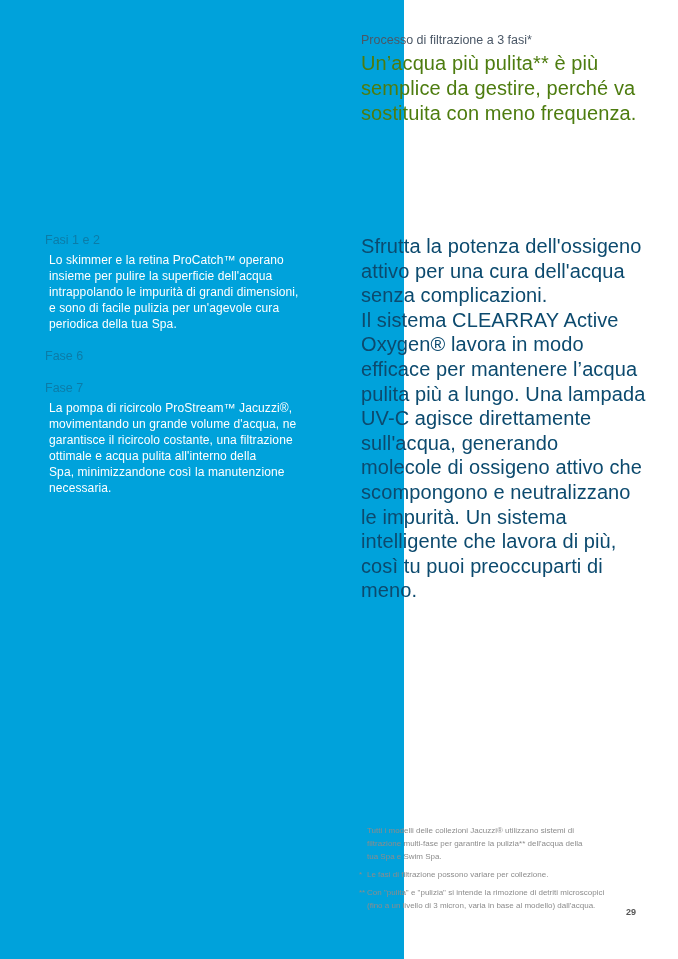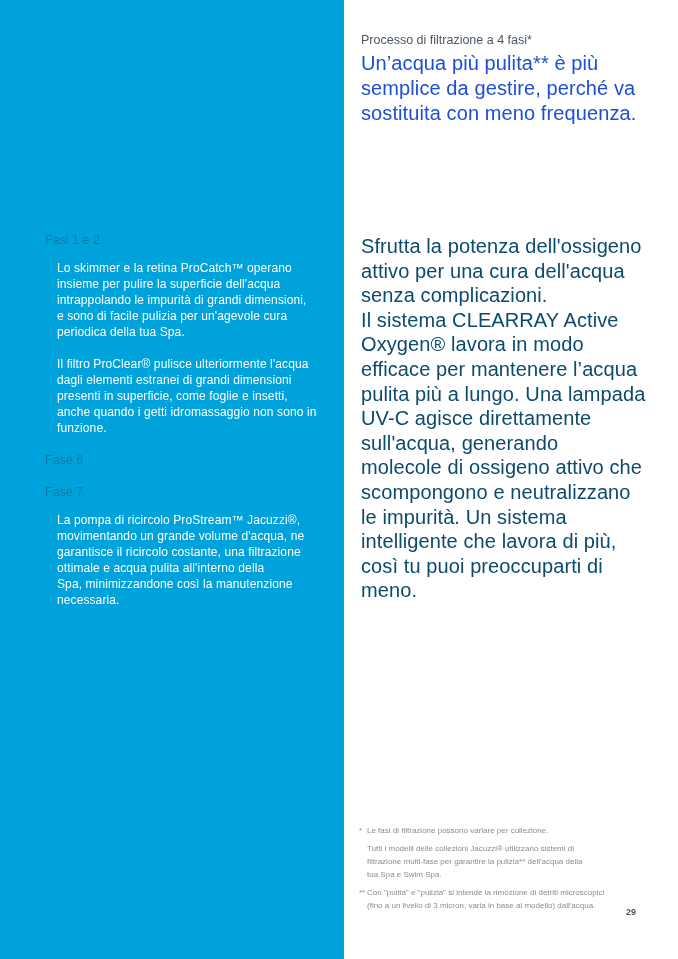--- a/index.html
+++ b/index.html
@@ -1,37 +1,37 @@
 <!DOCTYPE html>
 <html><head>
 <meta charset="utf-8">
 <style>
   html,body{margin:0;padding:0;background:#e9e9e9;}
   .page{
     position:relative;width:678px;height:959px;background:#ffffff;
     font-family:"Liberation Sans",sans-serif;overflow:hidden;margin:0 auto;
   }
   .left-panel{
-    position:absolute;left:0;top:0;width:344px;height:959px;background:#00A2DB;
+    position:absolute;left:0;top:0;width:404px;height:959px;background:#00A2DB;
   }
   .left-content{position:absolute;left:45px;top:232px;width:300px;}
   .phase{margin:0 0 16px 0;}
   .phase-label{
     color:#0B7CA8;font-size:12.5px;line-height:16px;margin:0;
   }
   .phase-body{
-    color:#ffffff;font-size:12px;line-height:16px;margin:12px;
+    color:#ffffff;font-size:12px;line-height:16px;margin:4px;
     white-space:pre-line;letter-spacing:0.1px;
   }
   .intro-block{position:absolute;left:361px;top:32px;width:312px;}
   .eyebrow{
     color:#4A5766;font-size:12.5px;line-height:16px;margin:0 0 3px 0;
   }
   .heading{
-    color:#1d4ed8;font-size:20px;line-height:25px;font-weight:normal;
+    color:#4d7c0f;font-size:20px;line-height:25px;font-weight:normal;
     margin:0;white-space:pre-line;letter-spacing:0.1px;
   }
   .main-block{position:absolute;left:361px;top:234px;width:314px;}
   .body-large{
     color:#0c4a6e;font-size:20px;line-height:24.6px;margin:0;
     white-space:pre-line;letter-spacing:0.1px;
   }
   .footnotes{
     position:absolute;left:359px;top:824px;width:320px;
     color:#8C8C8C;font-size:8px;line-height:13px;
@@ -58,46 +58,41 @@
       <div class="phase">
         <p class="phase-label">Fasi 1 e 2</p>
         <p class="phase-body">Lo skimmer e la retina ProCatch™ operano
 insieme per pulire la superficie dell'acqua
 intrappolando le impurità di grandi dimensioni,
 e sono di facile pulizia per un'agevole cura
 periodica della tua Spa.</p>
       </div>
 
       <div class="phase">
-        <p class="phase-body">Il filtro ProClear® pulisce ulteriormente l'acqua
-dagli elementi estranei di grandi dimensioni
-presenti in superficie, come foglie e insetti,
-anche quando i getti idromassaggio non sono in
-funzione.</p>
       </div>
 
       <div class="phase">
         <p class="phase-label">Fase 6</p>
       </div>
 
       <div class="phase">
         <p class="phase-label">Fase 7</p>
         <p class="phase-body">La pompa di ricircolo ProStream™ Jacuzzi®,
 movimentando un grande volume d'acqua, ne
 garantisce il ricircolo costante, una filtrazione
 ottimale e acqua pulita all'interno della
 Spa, minimizzandone così la manutenzione
 necessaria.</p>
       </div>
 
     </div>
   </div>
 
   <div class="intro-block">
-    <p class="eyebrow">Processo di filtrazione a 4 fasi*</p>
+    <p class="eyebrow">Processo di filtrazione a 3 fasi*</p>
     <h1 class="heading">Un’acqua più pulita** è più
 semplice da gestire, perché va
 sostituita con meno frequenza.</h1>
   </div>
 
   <div class="main-block">
     <p class="body-large">Sfrutta la potenza dell'ossigeno
 attivo per una cura dell'acqua
 senza complicazioni.
 Il sistema CLEARRAY Active
@@ -108,23 +103,23 @@
 sull'acqua, generando
 molecole di ossigeno attivo che
 scompongono e neutralizzano
 le impurità. Un sistema
 intelligente che lavora di più,
 così tu puoi preoccuparti di
 meno.</p>
   </div>
 
   <div class="footnotes">
-    <p class="footnote"><span class="fn-marker">*</span><span>Le fasi di filtrazione possono variare per collezione.</span></p>
     <p class="footnote"><span class="fn-marker"></span><span>Tutti i modelli delle collezioni Jacuzzi® utilizzano sistemi di
 filtrazione multi-fase per garantire la pulizia** dell'acqua della
 tua Spa e Swim Spa.</span></p>
+    <p class="footnote"><span class="fn-marker">*</span><span>Le fasi di filtrazione possono variare per collezione.</span></p>
     <p class="footnote"><span class="fn-marker">**</span><span>Con "pulita" e "pulizia" si intende la rimozione di detriti microscopici
 (fino a un livello di 3 micron, varia in base al modello) dall'acqua.</span></p>
   </div>
 
   <div class="page-num">29</div>
 
 </div>
 
 </body></html>

